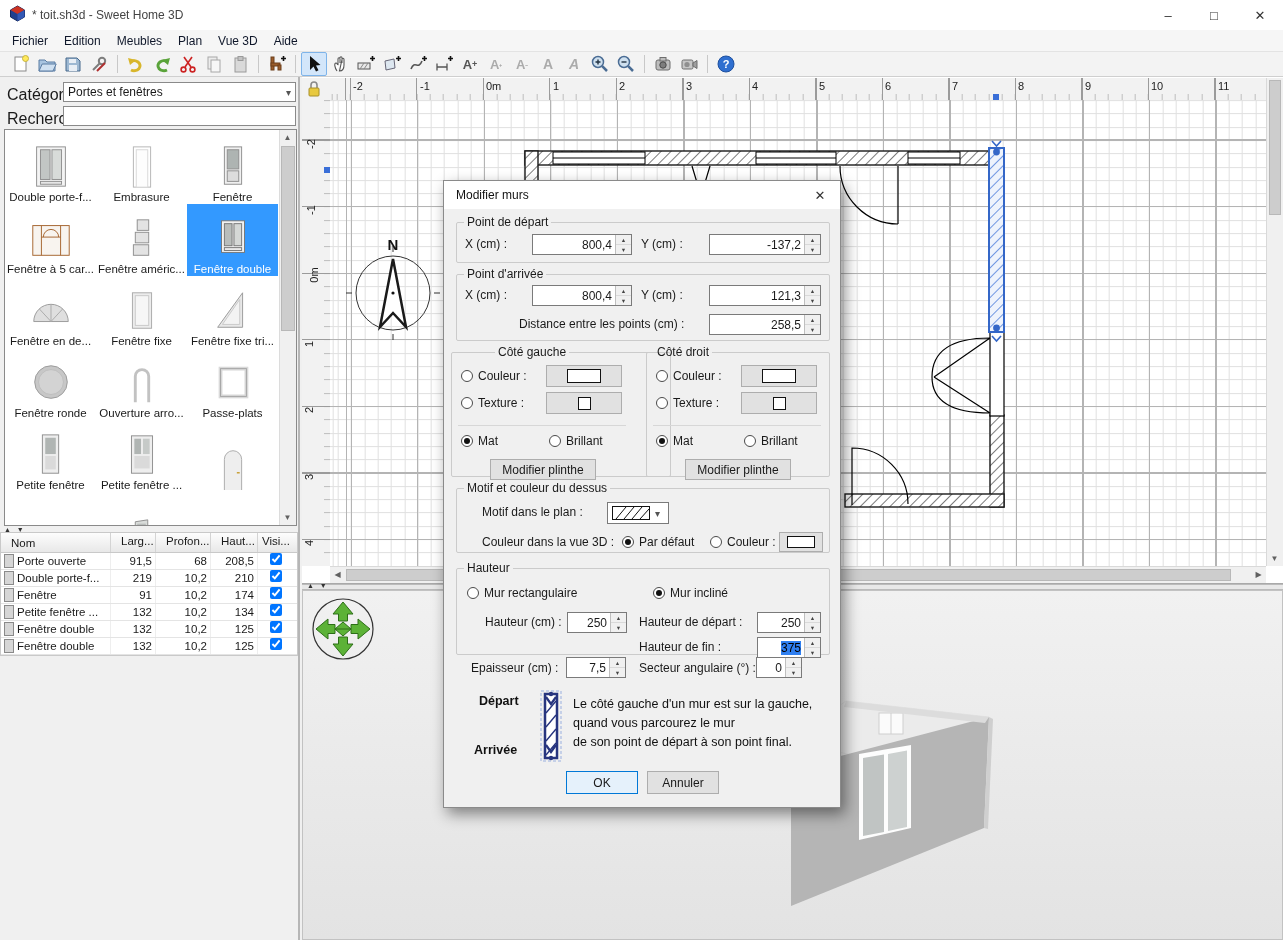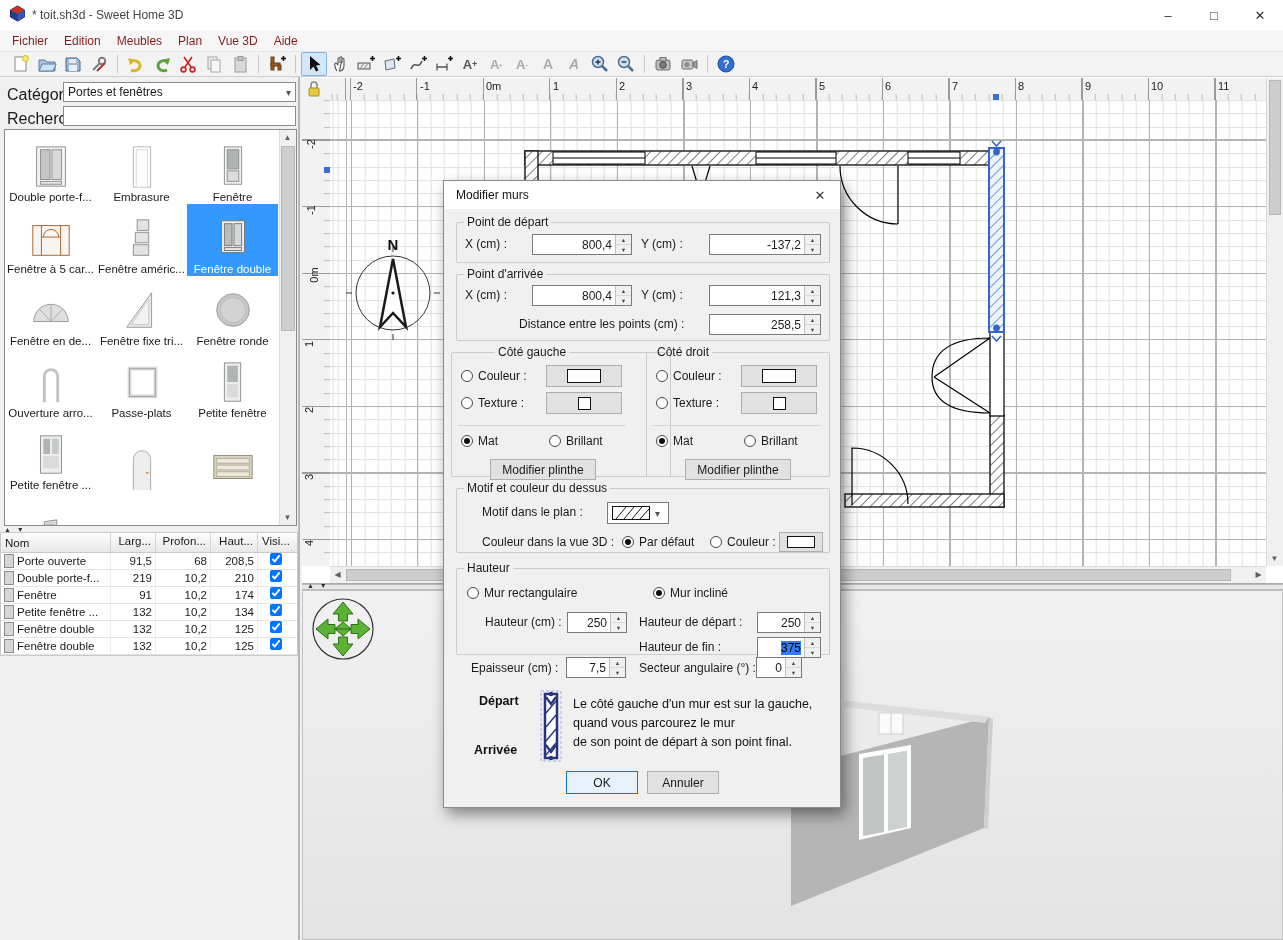--- a/index.html
+++ b/index.html
@@ -12,21 +12,21 @@
   #titlebar{position:absolute;left:0;top:0;width:1283px;height:30px;background:#ffffff;
             border-bottom:1px solid #e6e6e6;display:flex;align-items:center;}
   #titlebar .app-icon{margin:0 6px 0 9px;}
   #titlebar .title{font-size:12px;color:#444;}
   #win-controls{position:absolute;right:0;top:0;height:30px;display:flex;}
   .win-btn{width:46px;height:30px;display:flex;align-items:center;justify-content:center;
            color:#333;font-size:13px;}
   
   #menubar{position:absolute;left:0;top:30px;width:1283px;height:22px;background:#f6f6f6;
            border-bottom:1px solid #e3e3e3;display:flex;align-items:center;padding-left:4px;box-sizing:border-box;}
-  .menu-item{padding:2px 8px;color:#7f1d1d;}
+  .menu-item{padding:2px 8px;color:#0f172a;}
   
   #toolbar{position:absolute;left:0;top:52px;width:1283px;height:25px;background:#f3f3f3;
            border-bottom:1px solid #cfcfcf;display:flex;align-items:center;padding-left:8px;box-sizing:border-box;}
   .tb-btn{width:24px;height:22px;display:flex;align-items:center;justify-content:center;border:1px solid transparent;border-radius:2px;}
   .tb-btn.active{background:#d3e6fa;border:1px solid #7eb4ea;}
   .tb-sep{width:1px;height:18px;background:#c8c8c8;margin:0 5px;}
   .tb-text{font-weight:bold;color:#555;font-size:13px;line-height:1;}
   .tb-text.disabled{color:#ababab;}
   .tb-text.italic{font-style:italic;}
 
@@ -47,21 +47,21 @@
   .cat-item.selected .cat-label{color:#fff;}
   
   .sb-v{position:absolute;background:#f0f0f0;border-left:1px solid #dcdcdc;}
   .sb-h{position:absolute;background:#f0f0f0;border-top:1px solid #dcdcdc;}
   .sb-thumb{position:absolute;background:#cdcdcd;border:1px solid #b8b8b8;box-sizing:border-box;}
   .sb-arrow{position:absolute;color:#606060;font-size:8px;width:15px;height:15px;display:flex;align-items:center;justify-content:center;}
   #splitter-handles{position:absolute;left:4px;top:449px;font-size:7px;color:#333;letter-spacing:2px;}
   
   #furn-table{position:absolute;left:0px;top:455px;width:298px;background:#fff;border:1px solid #c9c9c9;box-sizing:border-box;}
   .ft-header{display:flex;height:19px;background:linear-gradient(#fdfdfd,#e8e8e8);border-bottom:1px solid #c9c9c9;}
-  .ft-hcell{font-size:11.5px;padding:2px 4px;border-right:1px solid #d4d4d4;box-sizing:border-box;overflow:hidden;white-space:nowrap;}
+  .ft-hcell{font-size:11.5px;padding:2px 10px;border-right:1px solid #d4d4d4;box-sizing:border-box;overflow:hidden;white-space:nowrap;}
   .ft-row{display:flex;height:16px;border-bottom:1px solid #e4e4e4;align-items:flex-end;}
   .ft-cell{font-size:11.5px;padding:0 3px;box-sizing:border-box;overflow:hidden;white-space:nowrap;border-right:1px solid #eee;height:16px;line-height:16px;}
   .c-name{width:110px;display:flex;align-items:center;gap:3px;}
   .c-num{width:45px;text-align:right;}
   .c-num2{width:55px;text-align:right;}
   .c-num3{width:47px;text-align:right;}
   .c-vis{width:36px;display:flex;justify-content:center;border-right:none;}
   .mini-icon{width:8px;height:12px;background:#d6d6d6;border:1px solid #8a8a8a;display:inline-block;flex:none;}
   .ft-cell input{width:12px;height:12px;margin:0;}
 
@@ -404,20 +404,29 @@
               <svg width="46" height="48" viewBox="0 0 48 48">
                 <path d="M6 35 A18 18 0 0 1 42 35 Z" fill="#dfdfdf" stroke="#9a9a9a"></path>
                 <path d="M24 35 L12 22 M24 35 V17 M24 35 L36 22" stroke="#aaa" fill="none"></path>
               </svg>
             </span>
             <span class="cat-label">Fenêtre en de...</span>
           </div>
         <div class="cat-item">
             <span class="cat-icon">
               <svg width="46" height="48" viewBox="0 0 48 48">
+                <rect x="14" y="5" width="20" height="37" fill="#ececec" stroke="#aaa"></rect>
+                <rect x="17" y="8" width="14" height="31" fill="#f6f6f6" stroke="#c9c9c9"></rect>
+              </svg>
+            </span>
+            <span class="cat-label">Fenêtre fixe</span>
+          </div>
+        <div class="cat-item">
+            <span class="cat-icon">
+              <svg width="46" height="48" viewBox="0 0 48 48">
                 <polygon points="34,5 34,41 8,41" fill="#e8e8e8" stroke="#9a9a9a"></polygon>
                 <polygon points="31,12 31,38 13,38" fill="#f3f3f3" stroke="#c9c9c9"></polygon>
               </svg>
             </span>
             <span class="cat-label">Fenêtre fixe tri...</span>
           </div>
         <div class="cat-item">
             <span class="cat-icon">
               <svg width="46" height="48" viewBox="0 0 48 48">
                 <circle cx="24" cy="23" r="17" fill="#c7c7c7" stroke="#9a9a9a"></circle>

